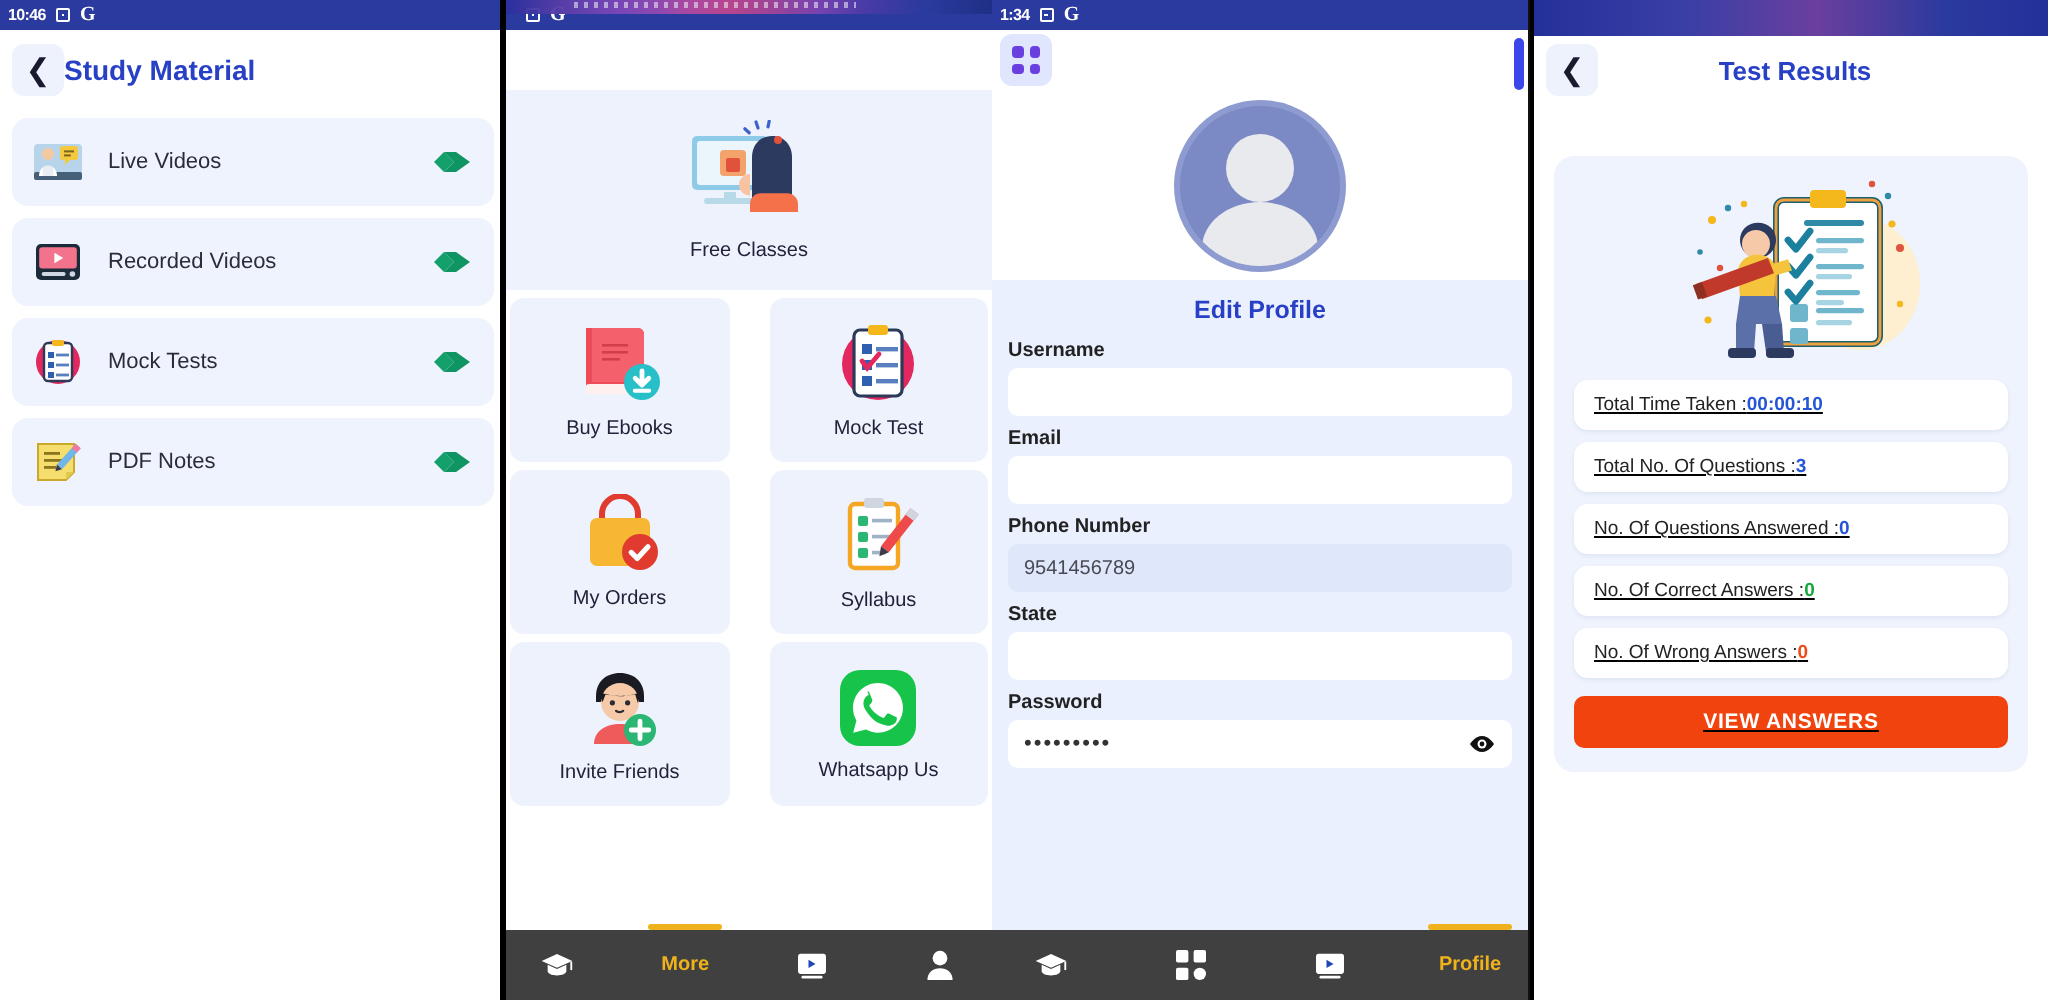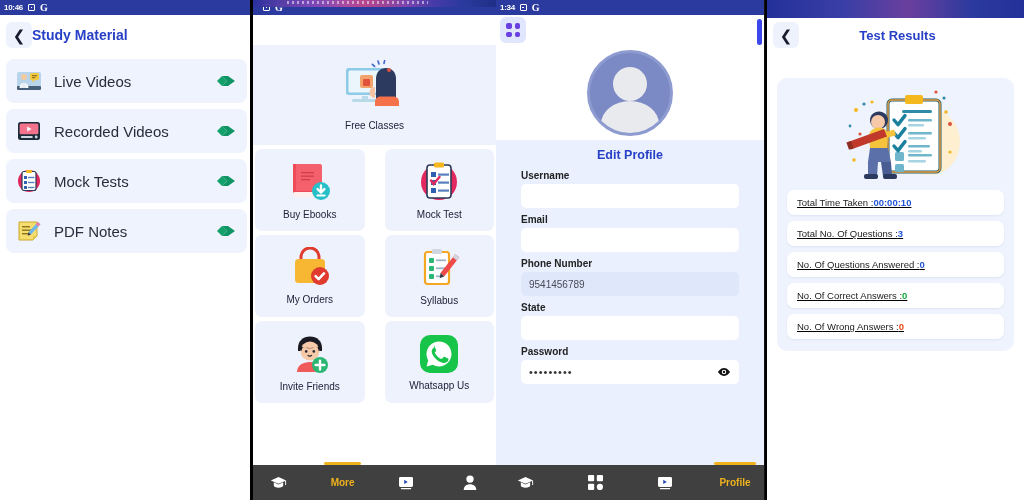--- a/index.html
+++ b/index.html
@@ -48,21 +48,21 @@
   .p1-title {
     flex: 1; text-align: left; color: #2740c6; font-size: 14px; font-weight: bold;
     margin-right: 30px;
   }
   .sm-list { padding: 4px 6px; }
   .sm-item {
     display: flex; align-items: center; height: 44px; background: #eff3fe;
     border-radius: 8px; margin-bottom: 6px; padding: 0 10px;
   }
   .sm-ico { width: 26px; height: 26px; flex: 0 0 26px; position: relative; }
-  .sm-label { flex: 1; margin-left: 12px; font-size: 15px; color: #2b2b3c; }
+  .sm-label { flex: 1; margin-left: 12px; font-size: 11px; color: #2b2b3c; }
   .sm-arrow { width: 22px; height: 16px; }
 
   
   #panel2 { left: 253px; width: 243px; }
   .p2-top { height: 30px; background: #fff; }
   .p2-body { background: #fff; height: 399px; overflow: hidden; }
   .grid-wide {
     margin: 0; background: #eef2fd; height: 100px;
     display: flex; flex-direction: column; align-items: center; justify-content: center;
   }
@@ -88,21 +88,21 @@
   }
   .avatar-wrap { height: 95px; display: flex; align-items: center; justify-content: center; background:#fff;}
   .avatar {
     width: 86px; height: 86px; border-radius: 50%;
     background: #7b8ac4; border: 3px solid #8e9bd0; position: relative; overflow: hidden;
   }
   .avatar .head { position: absolute; left: 50%; top: 14px; transform: translateX(-50%);
     width: 34px; height: 34px; border-radius: 50%; background: #e9eaee; }
   .avatar .body { position: absolute; left: 50%; bottom: -14px; transform: translateX(-50%);
     width: 58px; height: 46px; border-radius: 50%; background: #e9eaee; }
-  .form-card { background: #eaf0fe; padding: 8px 25px 4px; height: 330px; }
+  .form-card { background: #eaf0fe; padding: 8px 8px 4px; height: 330px; }
   .form-title { text-align: center; color: #2740c6; font-weight: bold; font-size: 12.5px; margin-bottom: 8px; }
   .fl { font-size: 10px; color: #222; font-weight: bold; margin: 6px 0 3px; }
   .fi {
     height: 24px; background: #fff; border-radius: 5px; display: flex; align-items: center;
     padding: 0 8px; font-size: 10px; color: #4a4a55;
   }
   .fi.filled { background: #dfe8fb; }
   .fi.pw { justify-content: space-between; }
   .pw-dots { letter-spacing: 1px; font-size: 11px; color: #333; }
   .eye { width: 14px; height: 10px; }
@@ -560,16 +560,17 @@
       </div>
       <div class="res-row">
         <span>No. Of Correct Answers : </span>
         <b style="color:#15a83c">0</b>
       </div>
       <div class="res-row">
         <span>No. Of Wrong Answers : </span>
         <b style="color:#ef4a16">0</b>
       </div>
 
+      <div class="view-btn">VIEW ANSWERS</div>
     </div>
   </div>
 
 </div>
 
 </body></html>

